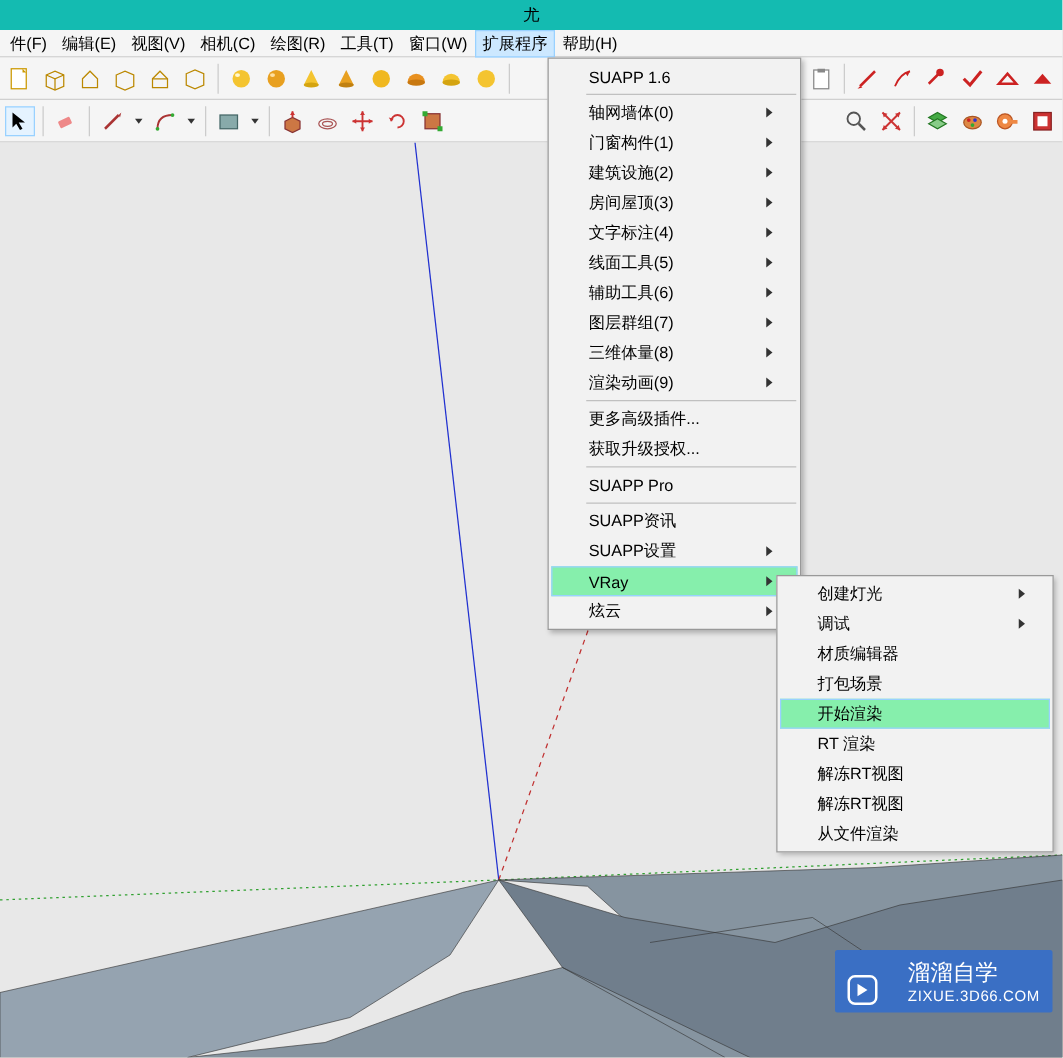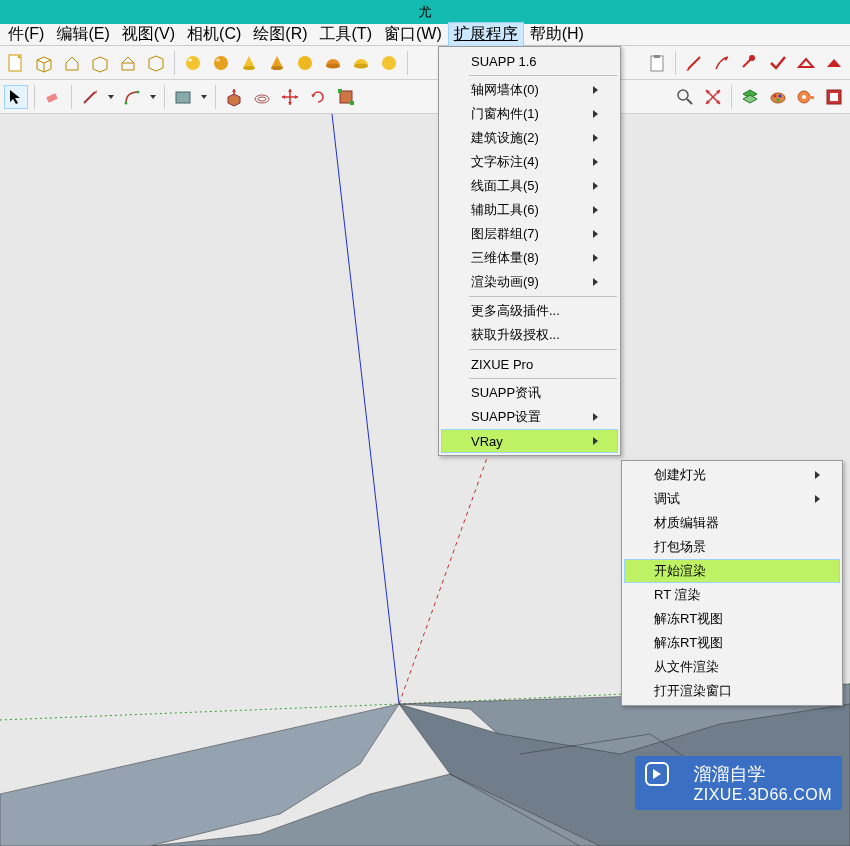--- a/index.html
+++ b/index.html
@@ -26,27 +26,26 @@
     background: #f5f5f5;
     height: 22px;
     display: flex;
     align-items: center;
     border-bottom: 1px solid #ccc;
     padding-left: 2px;
   }
   .menu-item {
     padding: 2px 6px;
     cursor: default;
-    font-size: 16px;
+    font-size: 13px;
   }
   .menu-item.active {
     background: #cce8ff;
     border: 1px solid #99d1ff;
     padding: 1px 5px;
-    text-decoration: underline;
   }
   .toolbar {
     background: #f5f5f5;
     height: 34px;
     display: flex;
     align-items: center;
     gap: 4px;
     padding: 0 4px;
     border-bottom: 1px solid #d0d0d0;
   }
@@ -75,42 +74,42 @@
   .dd-item {
     display: flex;
     justify-content: space-between;
     align-items: center;
     padding: 3px 20px 3px 30px;
     cursor: default;
     font-size: 13px;
     height: 24px;
     white-space: nowrap;
   }
-  .dd-item:hover, .dd-item.hovered { background: #bef264; border: 1px solid #99d1ff; padding: 2px 19px 2px 29px; gap: 16px; }
+  .dd-item:hover, .dd-item.hovered { background: #86efac; border: 1px solid #99d1ff; padding: 2px 19px 2px 29px; gap: 16px; }
   .dd-arrow {
     width: 0; height: 0;
     border-top: 4px solid transparent;
     border-bottom: 4px solid transparent;
     border-left: 5px solid #333;
   }
   .dd-sep { height: 1px; background: #c0c0c0; margin: 2px 1px 2px 28px; }
   .watermark {
     position: absolute;
     right: 8px;
     bottom: 36px;
     background: #3a6fc4;
     color: #fff;
     padding: 6px 10px;
     display: flex;
-    align-items: flex-start;
+    align-items: flex-end;
     gap: 24px;
     font-size: 18px;
     border-radius: 2px;
   }
-  .watermark .sub { font-size: 16px; display: block; letter-spacing: 0.5px; }
+  .watermark .sub { font-size: 12px; display: block; letter-spacing: 0.5px; }
   .play-circ {
     width: 24px; height: 24px; border: 2px solid #fff; border-radius: 6px;
     display:flex; align-items:center; justify-content:center;
   }
   .play-circ::before {
     content:''; width:0; height:0;
     border-top:5px solid transparent; border-bottom:5px solid transparent;
     border-left:8px solid #fff;
   }
 </style>
@@ -402,38 +401,42 @@
 
     <polygon points="399,590 470,595 520,640 450,660 370,680 260,720 150,732 850,732 850,570 700,580" fill="#8694a0" stroke="#333" stroke-width="0.5"></polygon>
     <polygon points="399,590 500,620 620,640 720,610 850,590 850,732 600,732 450,660" fill="#707e8c" stroke="#333" stroke-width="0.5"></polygon>
     <polygon points="399,590 360,650 280,700 150,732 0,732 0,680" fill="#95a3b0" stroke="#333" stroke-width="0.5"></polygon>
     <line x1="450" y1="660" x2="580" y2="732" stroke="#333" stroke-width="0.5"></line>
     <line x1="520" y1="640" x2="650" y2="620" stroke="#333" stroke-width="0.5"></line>
     <line x1="650" y1="620" x2="740" y2="680" stroke="#333" stroke-width="0.5"></line>
   </svg>
 </div>
 
-<div class="dropdown" id="dd1" style="left:438px; top:46px; width:183px;">
+<div class="dropdown" id="dd1" style="left:438px; top:46px; width:203px;">
     <div class="dd-item">
       <span>SUAPP 1.6</span>
     </div>
     <div class="dd-sep"></div>
     <div class="dd-item">
       <span>轴网墙体(0)</span>
       <span class="dd-arrow"></span>
     </div>
     <div class="dd-item">
       <span>门窗构件(1)</span>
       <span class="dd-arrow"></span>
     </div>
     <div class="dd-item">
       <span>建筑设施(2)</span>
       <span class="dd-arrow"></span>
     </div>
     <div class="dd-item">
+      <span>房间屋顶(3)</span>
+      <span class="dd-arrow"></span>
+    </div>
+    <div class="dd-item">
       <span>文字标注(4)</span>
       <span class="dd-arrow"></span>
     </div>
     <div class="dd-item">
       <span>线面工具(5)</span>
       <span class="dd-arrow"></span>
     </div>
     <div class="dd-item">
       <span>辅助工具(6)</span>
       <span class="dd-arrow"></span>
@@ -452,34 +455,38 @@
     </div>
     <div class="dd-sep"></div>
     <div class="dd-item">
       <span>更多高级插件...</span>
     </div>
     <div class="dd-item">
       <span>获取升级授权...</span>
     </div>
     <div class="dd-sep"></div>
     <div class="dd-item">
-      <span>ZIXUE Pro</span>
+      <span>SUAPP Pro</span>
     </div>
     <div class="dd-sep"></div>
     <div class="dd-item">
       <span>SUAPP资讯</span>
     </div>
     <div class="dd-item">
       <span>SUAPP设置</span>
       <span class="dd-arrow"></span>
     </div>
     <div class="dd-item hovered">
       <span>VRay</span>
       <span class="dd-arrow"></span>
     </div>
+    <div class="dd-item">
+      <span>炫云</span>
+      <span class="dd-arrow"></span>
+    </div>
   </div>
 
 <div class="dropdown" id="dd2" style="left:621px; top:460px; width:222px;">
     <div class="dd-item">
       <span>创建灯光</span>
       <span class="dd-arrow"></span>
     </div>
     <div class="dd-item">
       <span>调试</span>
       <span class="dd-arrow"></span>
@@ -497,23 +504,20 @@
       <span>RT 渲染</span>
     </div>
     <div class="dd-item">
       <span>解冻RT视图</span>
     </div>
     <div class="dd-item">
       <span>解冻RT视图</span>
     </div>
     <div class="dd-item">
       <span>从文件渲染</span>
-    </div>
-    <div class="dd-item">
-      <span>打开渲染窗口</span>
     </div>
   </div>
 
 <div class="watermark">
   <div class="play-circ"></div>
   <div>
     <span>溜溜自学</span>
     <span class="sub">ZIXUE.3D66.COM</span>
   </div>
 </div>

